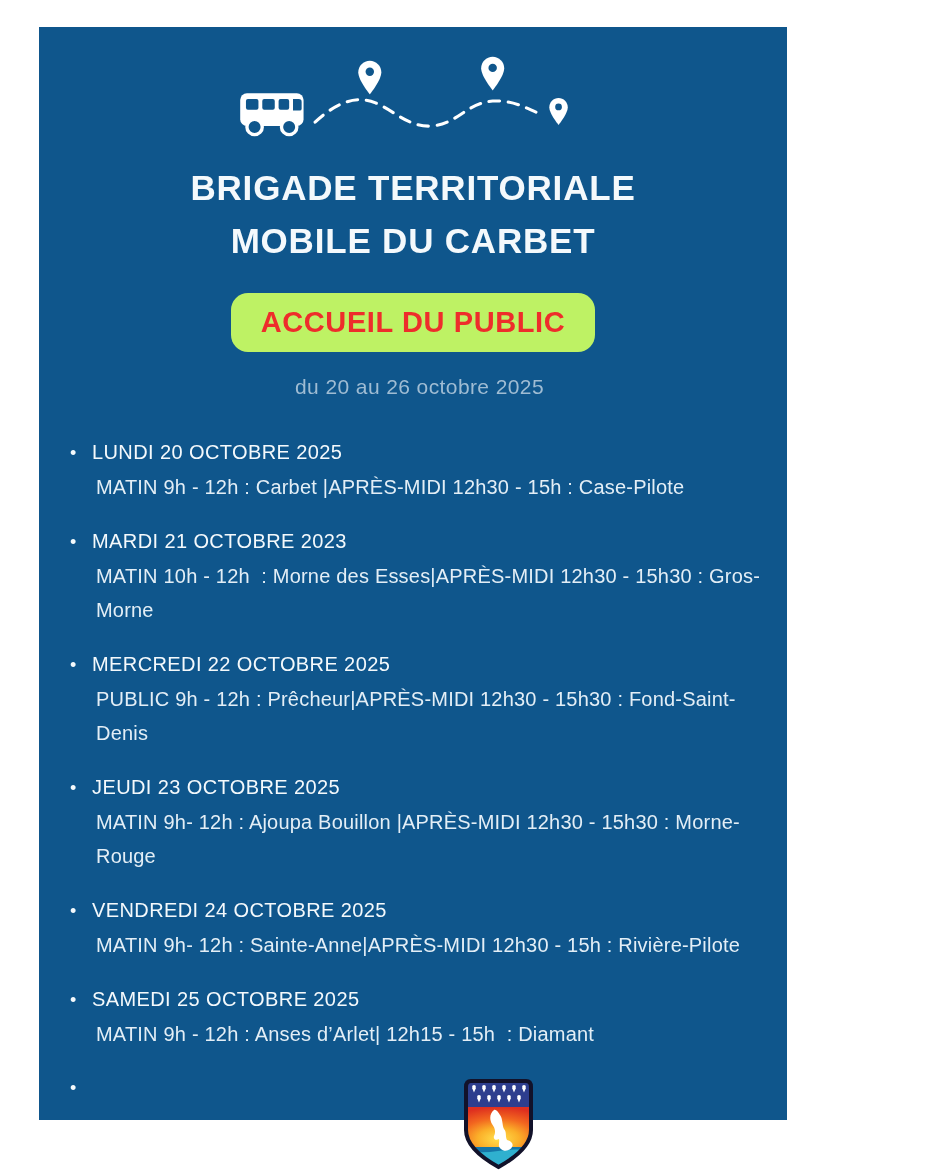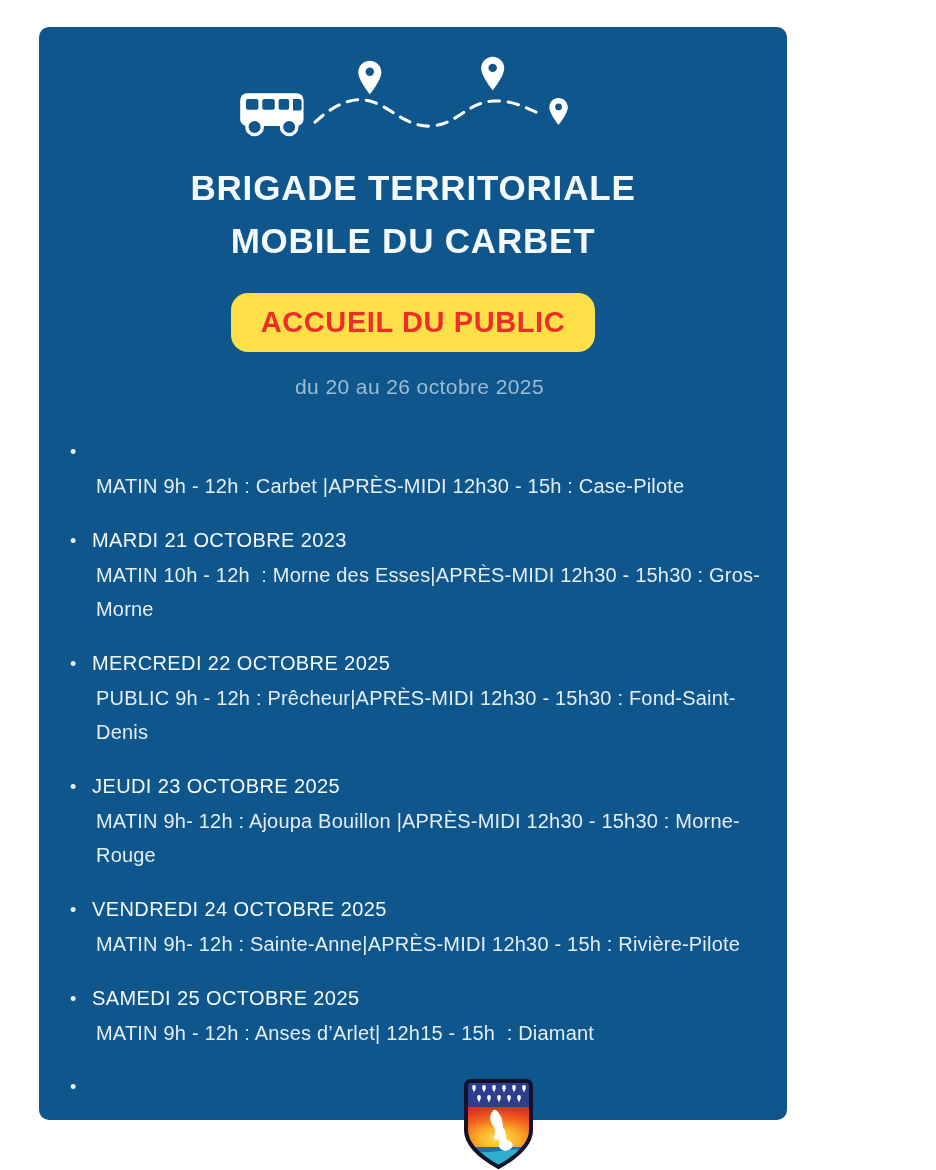--- a/index.html
+++ b/index.html
@@ -16,21 +16,20 @@
     width:936px;height:1170px;
     background:#ffffff;
     overflow:hidden;
     font-family:"Liberation Sans", sans-serif;
   }
   .card{
     position:absolute;
     left:39px;top:27px;
     width:748px;height:1093px;
     background:var(--card-blue);
-    border-radius:10px;
   }
   .header-graphic{
     margin:26px auto 0 auto;
     width:380px;height:96px;
     display:block;
   }
   .title{
     margin-top:12px;
     text-align:center;
     color:var(--text-white);
@@ -38,21 +37,21 @@
     font-weight:700;
     letter-spacing:0.8px;
     line-height:53px;
   }
   .badge-wrap{
     margin-top:26px;
     text-align:center;
   }
   .badge{
     display:inline-block;
-    background:#fde047;
+    background:#bef264;
     color:var(--badge-red);
     font-size:29px;
     font-weight:700;
     letter-spacing:0.6px;
     padding:13px 30px;
     border-radius:17px;
   }
   .subtitle{
     margin-top:23px;
     text-align:center;
@@ -138,20 +137,21 @@
       <span class="badge">ACCUEIL DU PUBLIC</span>
     </div>
 
     <div class="subtitle">du 20 au 26 octobre 2025</div>
 
     <ul class="schedule">
 
       <li class="entry">
         <div class="day-line">
           <span class="bullet">•</span>
+          <span>LUNDI 20 OCTOBRE 2025</span>
         </div>
         <div class="detail-line">MATIN 9h - 12h : Carbet |APRÈS-MIDI 12h30 - 15h : Case-Pilote</div>
       </li>
 
       <li class="entry">
         <div class="day-line">
           <span class="bullet">•</span>
           <span>MARDI 21 OCTOBRE 2023</span>
         </div>
         <div class="detail-line">MATIN 10h - 12h  : Morne des Esses|APRÈS-MIDI 12h30 - 15h30 : Gros-Morne</div>

